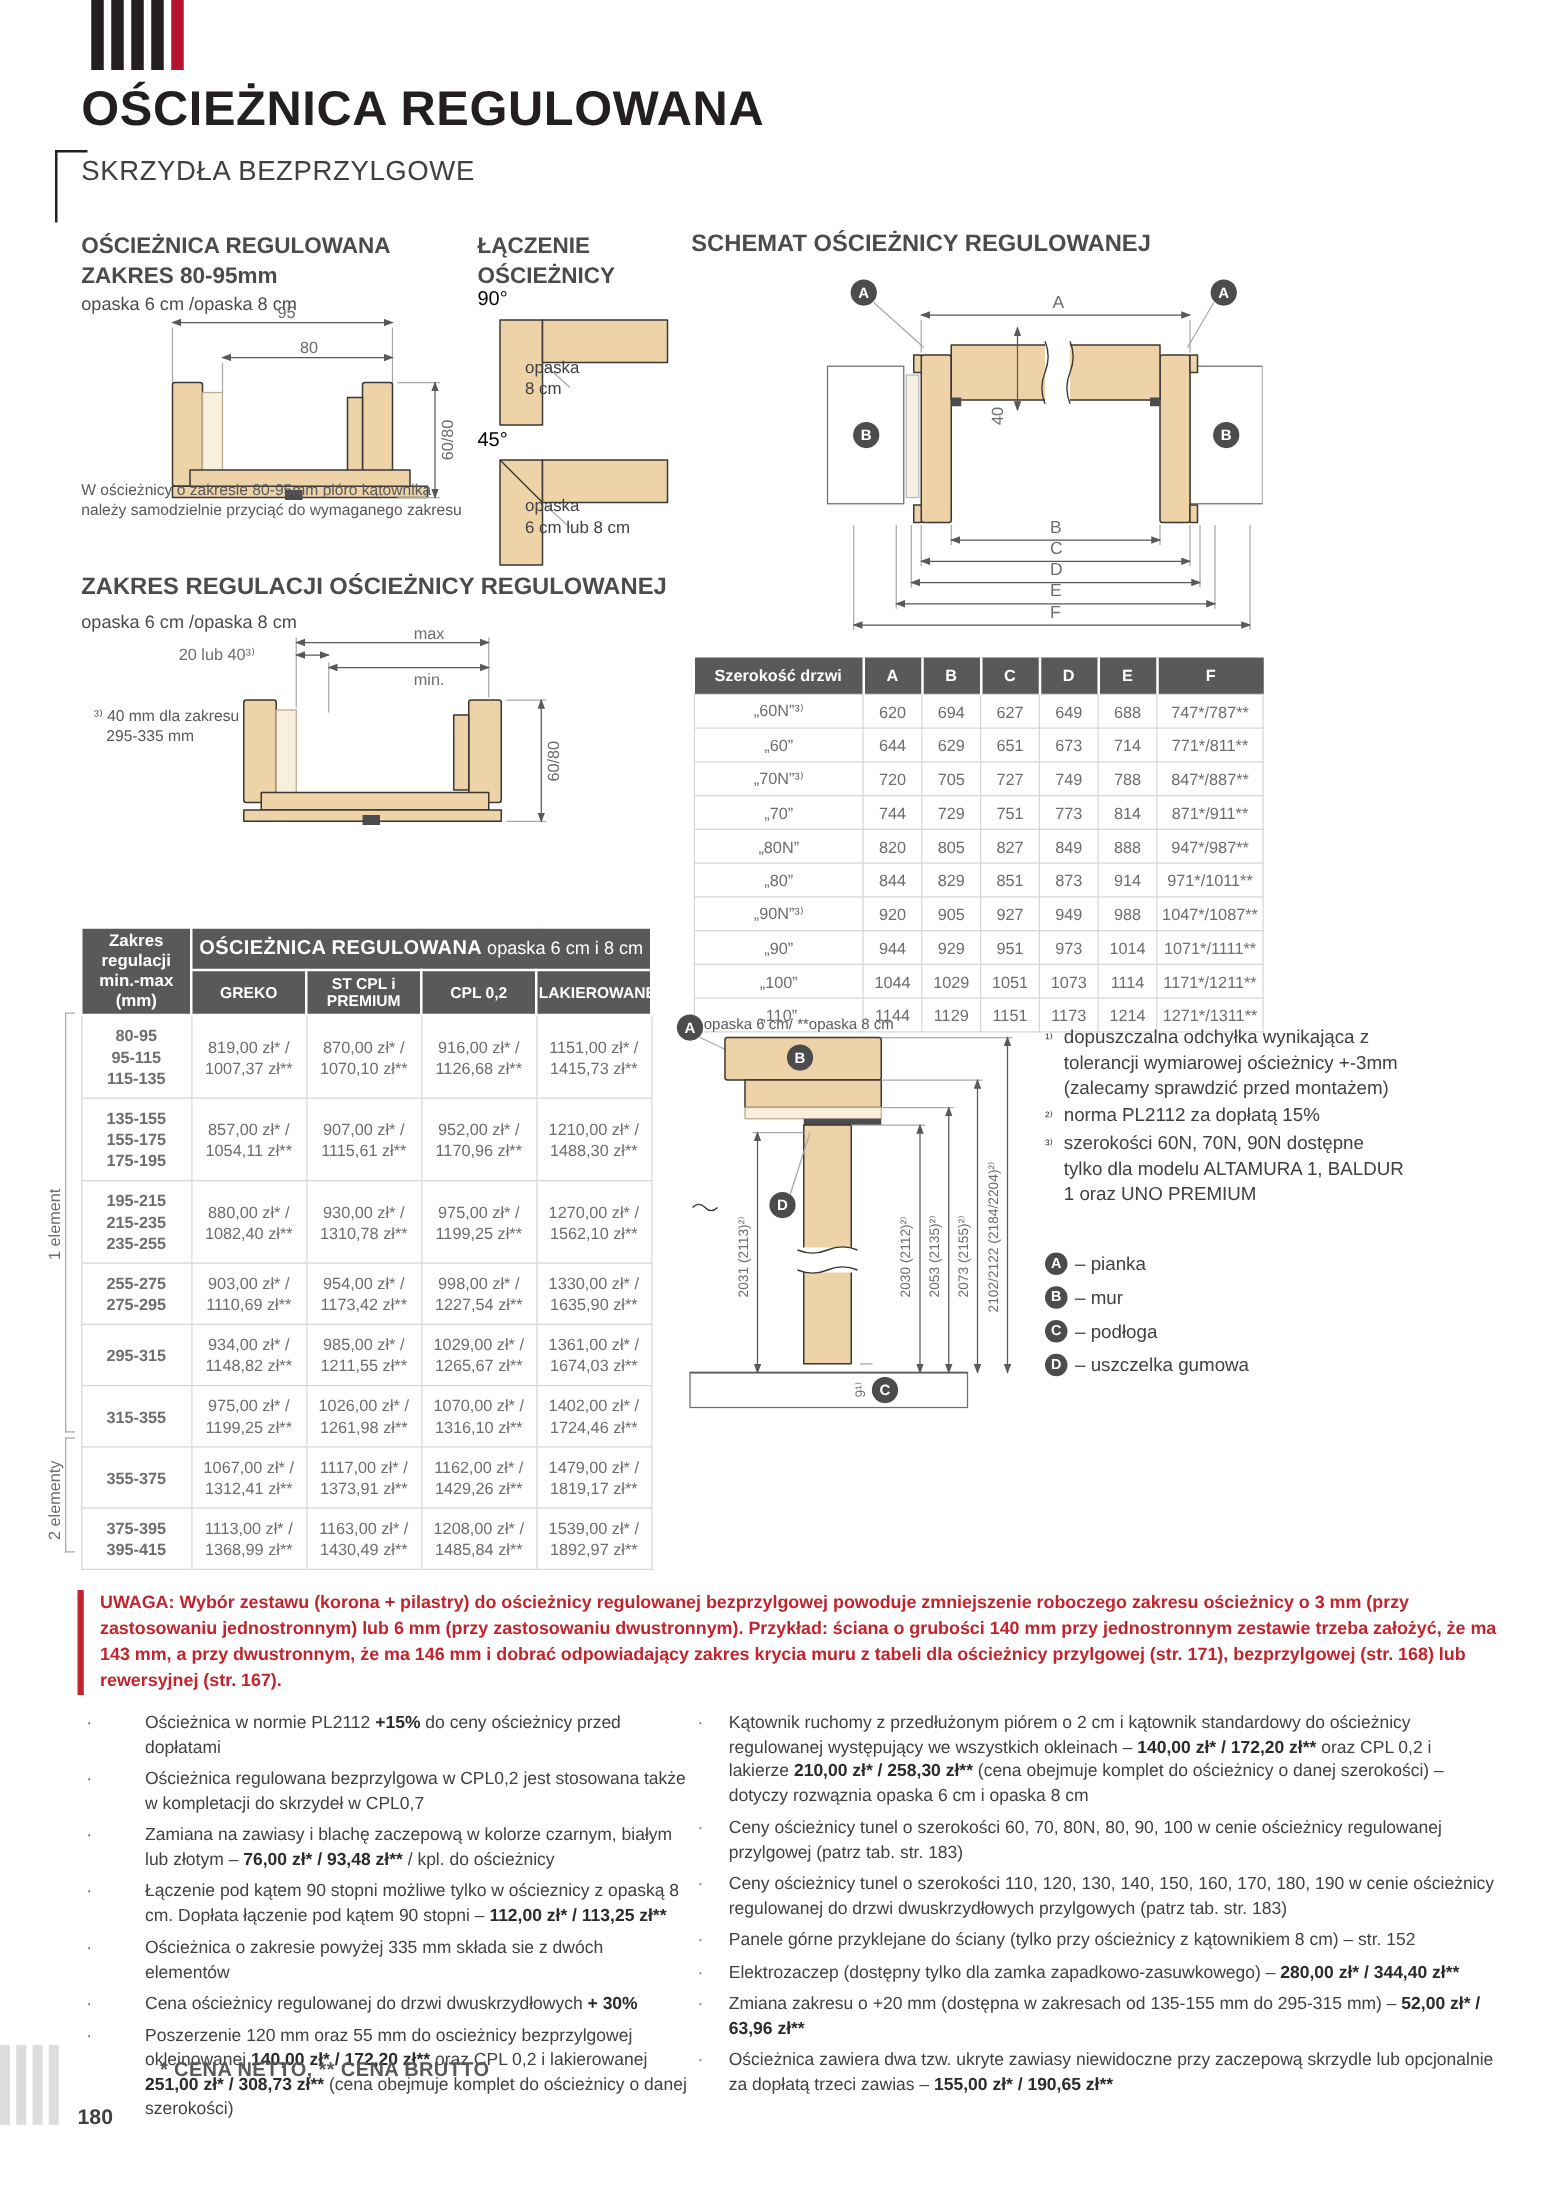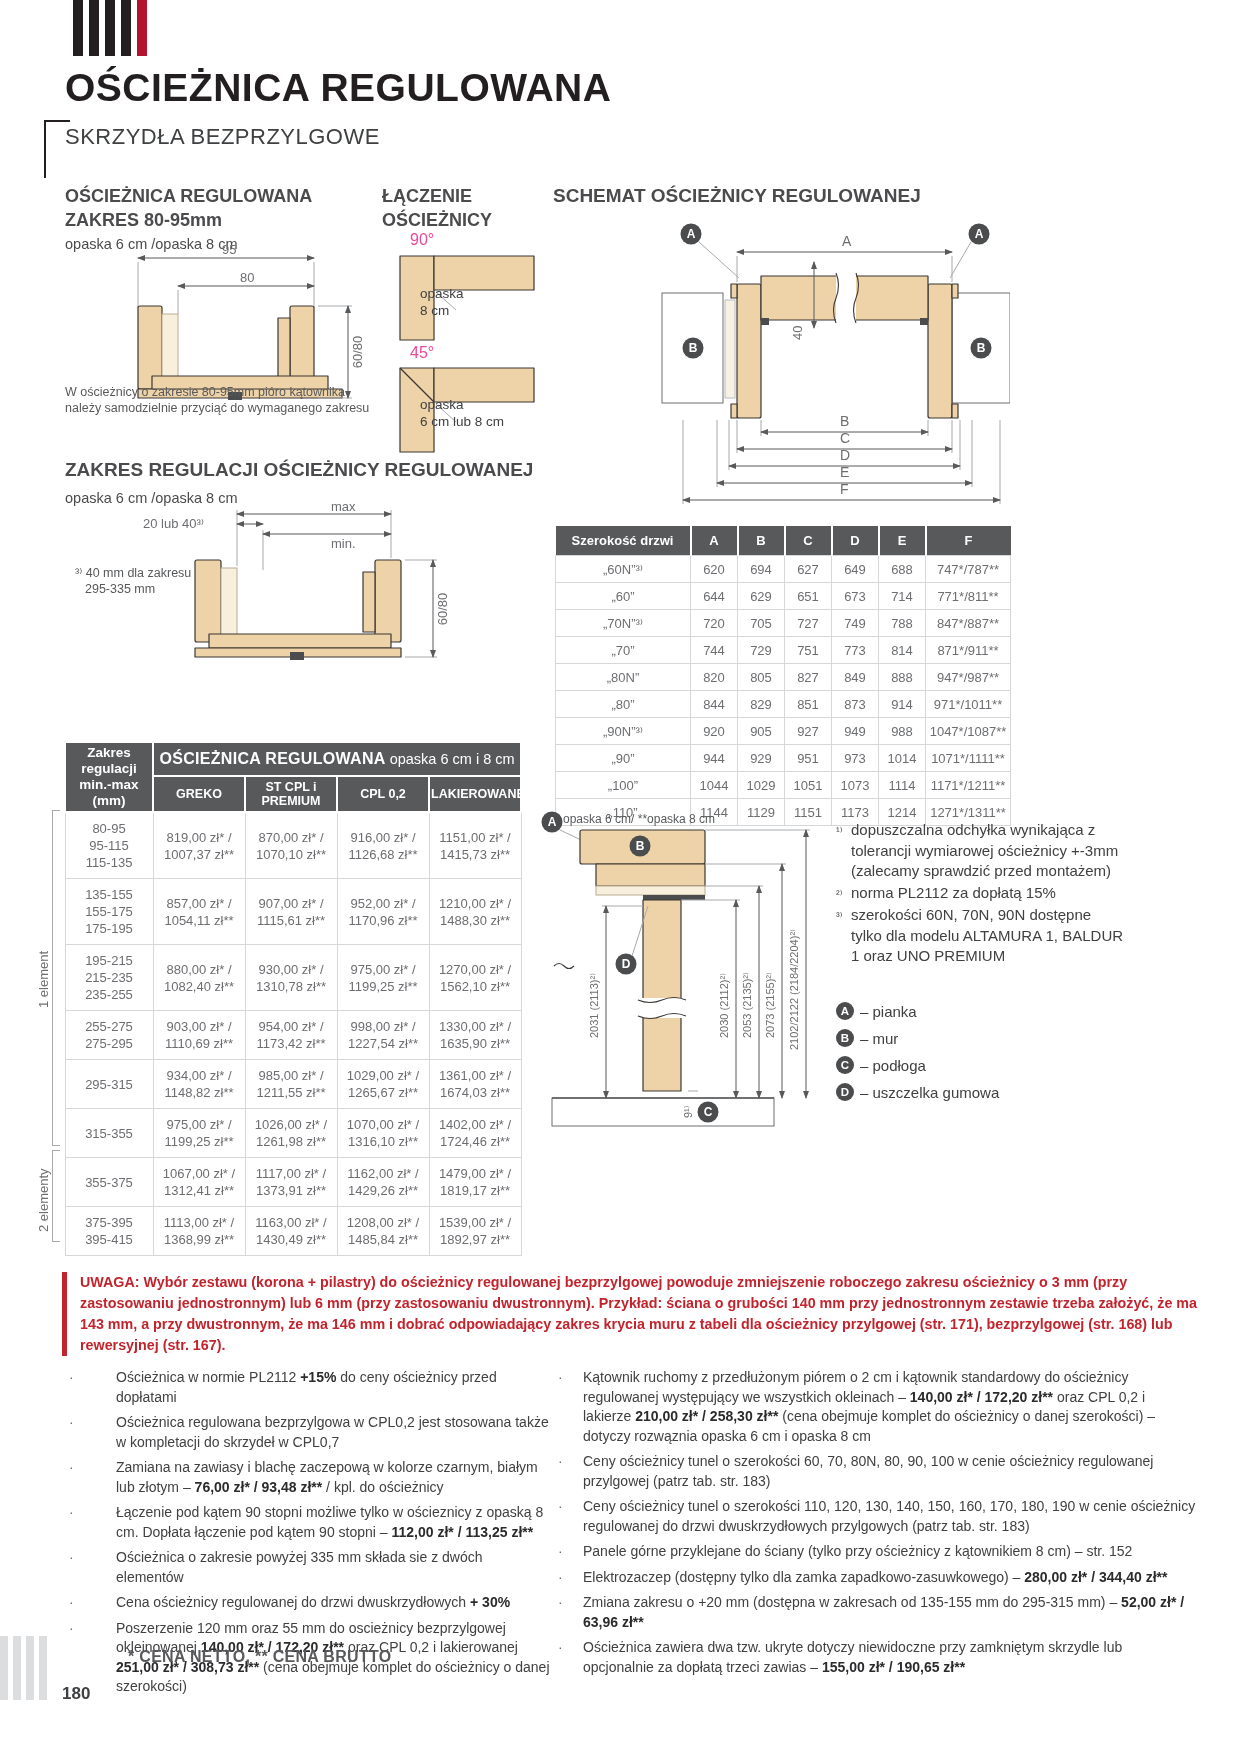--- a/index.html
+++ b/index.html
@@ -11,21 +11,21 @@
   .logo-bar.red{background:#b5122f;}
   .logo-bar.gray{background:#dcdddf;}
   h1{margin:0;font-size:39px;font-weight:bold;color:#231f20;letter-spacing:.5px;}
   .subtitle{font-size:22px;color:#3f4042;letter-spacing:.5px;}
   .bracket-l{border-left:2px solid #231f20;border-top:2px solid #231f20;width:24px;height:56px;}
   
   .h2{font-size:18px;font-weight:bold;color:#4b4b4d;line-height:24px;}
   .h2.big{font-size:19px;}
   .sub{font-size:14.5px;color:#4b4b4d;margin-top:4px;}
   .caption{font-size:12.5px;color:#58595b;line-height:16px;}
-  .angle{font-size:16px;color:#ec4899;margin-left:28px;}
+  .angle{font-size:16px;color:#000000;}
   .dlabel{font-size:13.5px;color:#414042;line-height:17px;}
   
   svg text{font-family:"Liberation Sans","DejaVu Sans",sans-serif;}
   .dt{font-size:13px;fill:#6d6e71;}
   .dts{font-size:11px;fill:#6d6e71;}
   .dtl{font-size:14px;fill:#6d6e71;}
   .mk{font-size:12px;font-weight:bold;fill:#fff;}
   .tan{fill:#eed3a9;stroke:#3b3733;stroke-width:1.2;stroke-linejoin:round;}
   .cream{fill:#f8efdd;stroke:#b9ab92;stroke-width:1;}
   .dim{stroke:#58595b;stroke-width:1;}
@@ -40,21 +40,21 @@
   .wtab td{border:1px solid #d6d7d8;text-align:center;height:24px;}
   .fnote-s{font-size:12px;color:#58595b;}
   
   .ptab{width:456px;font-size:13px;color:#6d6e71;table-layout:fixed;}
   .ptab thead th{background:#58595b;color:#fff;border:2px solid #fff;vertical-align:middle;}
   .ptab .rangehead{font-size:13.5px;font-weight:bold;line-height:16px;}
   .ptab .spanhead{font-size:16px;height:30px;}
   .ptab .spanhead .b1{font-weight:bold;letter-spacing:.3px;}
   .ptab .spanhead .b2{font-weight:normal;font-size:14.5px;}
   .ptab .colhead{font-size:12.5px;height:32px;}
-  .ptab tbody th{font-weight:normal;border:1px solid #d6d7d8;white-space:pre-line;line-height:17px;padding:7px 0;text-align:center;}
+  .ptab tbody th{font-weight:bold;border:1px solid #d6d7d8;white-space:pre-line;line-height:17px;padding:7px 0;text-align:center;}
   .ptab tbody td{border:1px solid #d6d7d8;text-align:center;white-space:pre-line;line-height:17px;padding:7px 0;}
   .group-label{font-size:13px;color:#6d6e71;transform:rotate(-90deg);transform-origin:left top;white-space:nowrap;}
   .gbracket{border-left:1px solid #a7a9ac;border-top:1px solid #a7a9ac;border-bottom:1px solid #a7a9ac;width:7px;}
   
   .fnotes{width:290px;font-size:15px;color:#414042;line-height:20.5px;}
   .fnote{display:flex;margin-bottom:1px;}
   .fnote .sup{width:15px;flex:none;font-size:11px;padding-top:1px;}
   .legend-item{display:flex;align-items:center;margin-bottom:9px;}
   .lcirc{width:18px;height:18px;border-radius:50%;background:#4b4c4e;color:#fff;font-size:11.5px;font-weight:bold;
          display:flex;align-items:center;justify-content:center;margin-right:6px;flex:none;}
@@ -675,21 +675,21 @@
         <span class="btext"><span>Elektrozaczep (dostępny tylko dla zamka zapadkowo-zasuwkowego) – </span><span class="b">280,00 zł* / 344,40 zł**</span></span>
       </div>
 
       <div class="bitem">
         <span class="bdot">·</span>
         <span class="btext"><span>Zmiana zakresu o +20 mm (dostępna w zakresach od 135-155 mm do 295-315 mm) – </span><span class="b">52,00 zł* / 63,96 zł**</span></span>
       </div>
 
       <div class="bitem">
         <span class="bdot">·</span>
-        <span class="btext"><span>Ościeżnica zawiera dwa tzw. ukryte dotyczy niewidoczne przy zamkniętym skrzydle lub opcjonalnie za dopłatą trzeci zawias – </span><span class="b">155,00 zł* / 190,65 zł**</span></span>
+        <span class="btext"><span>Ościeżnica zawiera dwa tzw. ukryte zawiasy niewidoczne przy zaczepową skrzydle lub opcjonalnie za dopłatą trzeci zawias – </span><span class="b">155,00 zł* / 190,65 zł**</span></span>
       </div>
     </div>
 
   <div class="abs ftr-note" style="left:128px;top:1648px;">* CENA NETTO,   ** CENA BRUTTO</div>
   <div class="abs pageno" style="left:62px;top:1684px;">180</div>
   <div class="abs" style="left:0;top:1636px;">
     <span class="logo-bar gray" style="width:8px;height:64px;margin-right:5px;"></span><span class="logo-bar gray" style="width:8px;height:64px;margin-right:5px;"></span><span class="logo-bar gray" style="width:8px;height:64px;margin-right:5px;"></span><span class="logo-bar gray" style="width:8px;height:64px;"></span>
   </div>
 
 </div>

